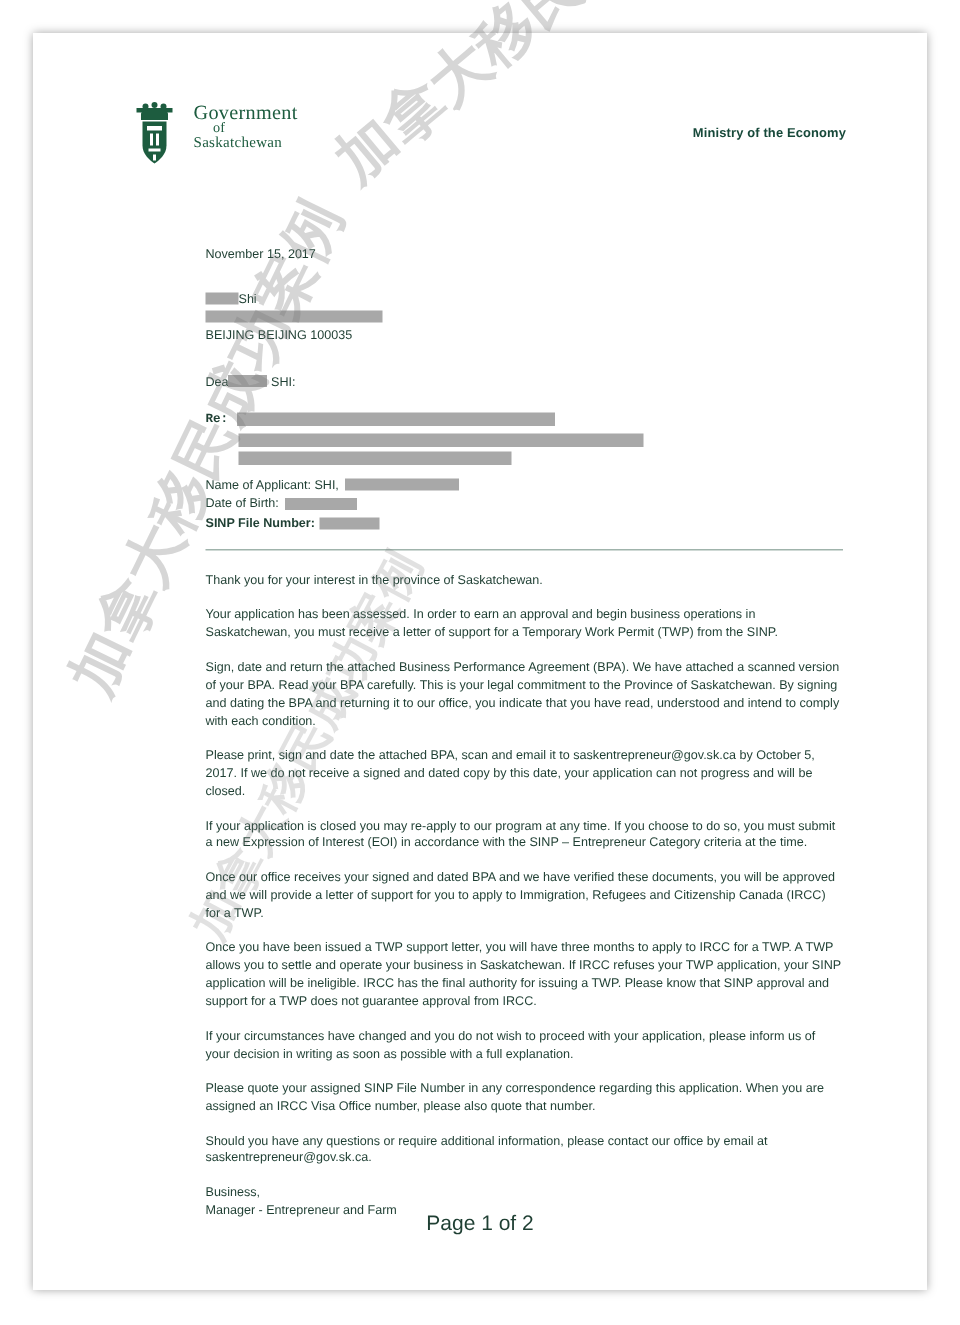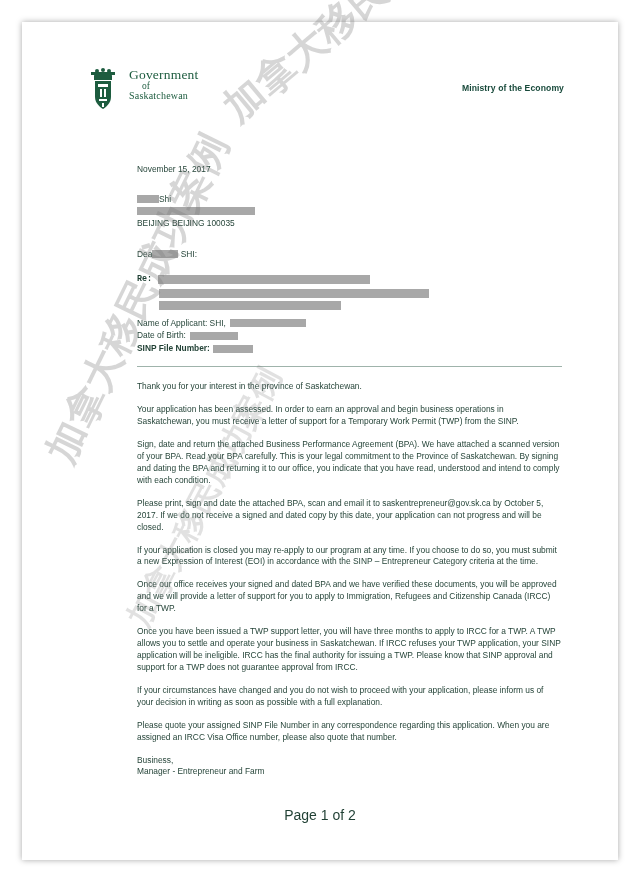--- a/index.html
+++ b/index.html
@@ -236,20 +236,21 @@
 
       <p>Thank you for your interest in the province of Saskatchewan.</p>
       <p>Your application has been assessed. In order to earn an approval and begin business operations in Saskatchewan, you must receive a letter of support for a Temporary Work Permit (TWP) from the SINP.</p>
       <p>Sign, date and return the attached Business Performance Agreement (BPA). We have attached a scanned version of your BPA. Read your BPA carefully. This is your legal commitment to the Province of Saskatchewan. By signing and dating the BPA and returning it to our office, you indicate that you have read, understood and intend to comply with each condition.</p>
       <p>Please print, sign and date the attached BPA, scan and email it to saskentrepreneur@gov.sk.ca by October 5, 2017. If we do not receive a signed and dated copy by this date, your application can not progress and will be closed.</p>
       <p>If your application is closed you may re-apply to our program at any time. If you choose to do so, you must submit a new Expression of Interest (EOI) in accordance with the SINP – Entrepreneur Category criteria at the time.</p>
       <p>Once our office receives your signed and dated BPA and we have verified these documents, you will be approved and we will provide a letter of support for you to apply to Immigration, Refugees and Citizenship Canada (IRCC) for a TWP.</p>
       <p>Once you have been issued a TWP support letter, you will have three months to apply to IRCC for a TWP. A TWP allows you to settle and operate your business in Saskatchewan. If IRCC refuses your TWP application, your SINP application will be ineligible. IRCC has the final authority for issuing a TWP.  Please know that SINP approval and support for a TWP does not guarantee approval from IRCC.</p>
       <p>If your circumstances have changed and you do not wish to proceed with your application, please inform us of your decision in writing as soon as possible with a full explanation.</p>
       <p>Please quote your assigned SINP File Number in any correspondence regarding this application. When you are assigned an IRCC Visa Office number, please also quote that number.</p>
+      <p>Should you have any questions or require additional information, please contact our office by email at saskentrepreneur@gov.sk.ca.</p>
 
       <p class="signoff tight">Business,</p>
       <p>Manager - Entrepreneur and Farm</p>
     </div>
 
     <div class="pagenum">Page 1 of 2</div>
   </div>
 </div>
 
 <div class="watermark">

